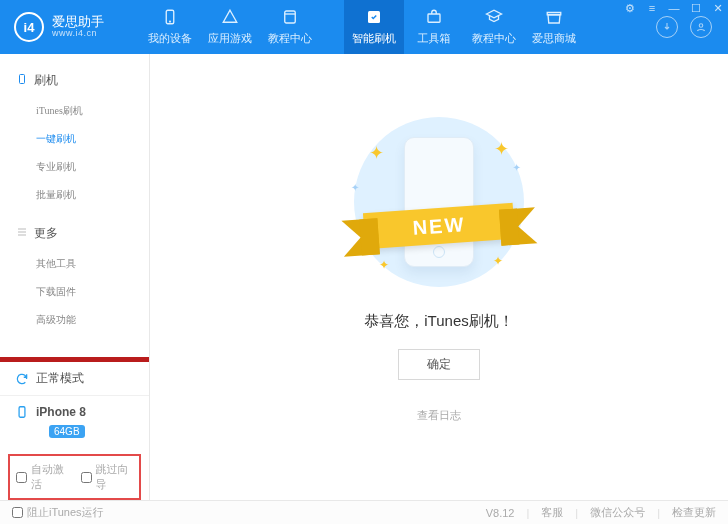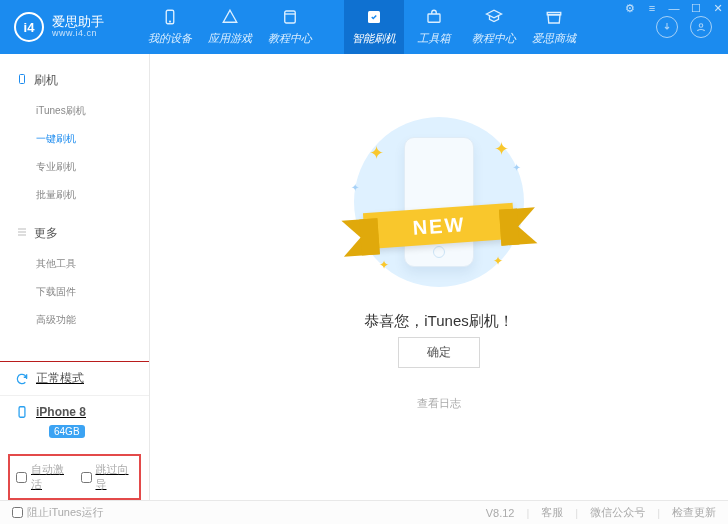--- a/index.html
+++ b/index.html
@@ -56,21 +56,20 @@
   justify-content: center;
   font-weight: bold;
   font-size: 13px;
 }
 .brand-text { line-height: 1.1; }
 .brand-title { font-size: 13px; }
 .brand-sub { font-size: 9px; color: #c9e3fa; letter-spacing: 0.5px; }
 .nav {
   display: flex;
   height: 100%;
-  font-style: italic;
 }
 .nav-item {
   width: 60px;
   height: 100%;
   display: flex;
   flex-direction: column;
   align-items: center;
   justify-content: center;
   gap: 3px;
   font-size: 11px;
@@ -102,21 +101,21 @@
   height: 446px;
 }
 .sidebar {
   width: 150px;
   border-right: 1px solid #e8e8e8;
   padding: 14px 0 0 0;
   position: relative;
   display: flex;
   flex-direction: column;
 }
-.side-section { margin-bottom: 8px; }
+.side-section { margin-bottom: 8px; font-family: Liberation Serif, serif; }
 .side-head {
   display: flex;
   align-items: center;
   gap: 6px;
   padding: 4px 16px;
   color: #555;
   font-size: 12px;
   cursor: pointer;
 }
 .side-head .icon { color: #1b8bef; }
@@ -124,22 +123,21 @@
 .side-items { padding: 4px 0; }
 .side-item {
   padding: 7px 16px 7px 36px;
   color: #888;
   font-size: 10px;
   cursor: pointer;
 }
 .side-item.active { color: #1b8bef; }
 .side-bottom {
   margin-top: auto;
-  border-top: 1px solid #b91c1c;
-  text-decoration: underline;
+  border-top: 5px solid #b91c1c;
 }
 .mode-row {
   display: flex;
   align-items: center;
   gap: 6px;
   padding: 8px 14px;
   border-bottom: 1px solid #f0f0f0;
   color: #555;
 }
 .mode-icon {
@@ -266,21 +264,21 @@
 .s3 { bottom: 20px; left: 40px; font-size: 12px; }
 .s4 { bottom: 24px; right: 36px; font-size: 12px; }
 .s5 { top: 70px; left: 12px; font-size: 10px; color: #a6d1f7; }
 .s6 { top: 50px; right: 18px; font-size: 10px; color: #a6d1f7; }
 .success-msg {
   margin-top: 20px;
   font-size: 15px;
   color: #333;
 }
 .ok-btn {
-  margin-top: 6px;
+  margin-top: 18px;
   padding: 6px 28px;
   border: 1px solid #d8d8d8;
   background: #fff;
   color: #555;
   cursor: pointer;
   font-size: 12px;
 }
 .log-link {
   margin-top: 28px;
   color: #aaa;

